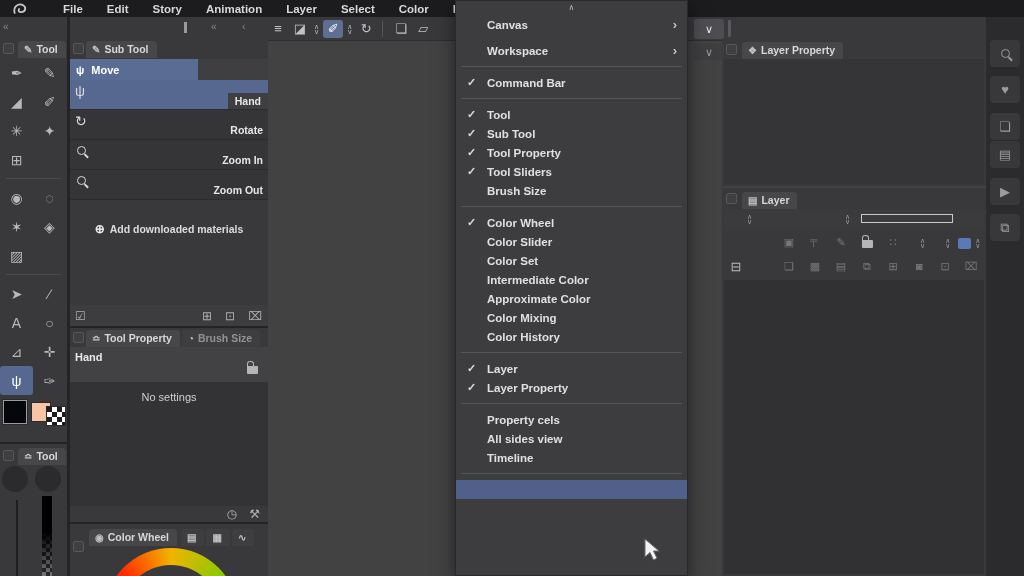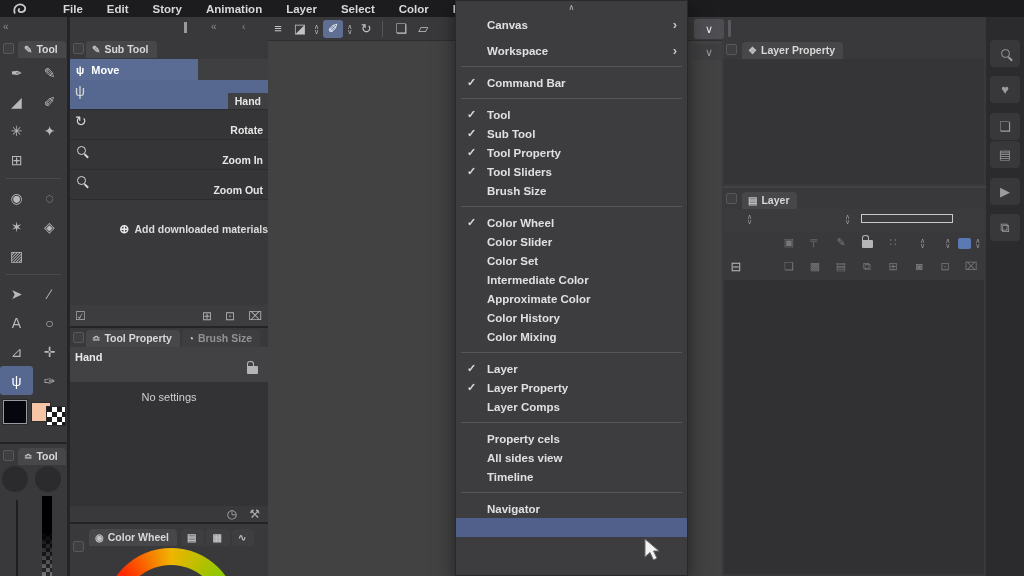--- a/index.html
+++ b/index.html
@@ -75,21 +75,21 @@
   #subtool-panel { left:70px; top:17px; width:198px; height:309px; }
   #st-list { position:absolute; left:0; top:63px; width:198px; }
   #st-group { position:absolute; left:0; top:42px; width:198px; height:21px; background:#3f3f41; }
   #st-group .grp { position:absolute; left:0; top:0; width:128px; height:21px; background:#5a6c94; color:#fff;
                    font-size:11px; font-weight:700; display:flex; align-items:center; gap:7px; padding-left:6px; }
   .st-item { position:relative; height:30px; background:#353537; border-bottom:1px solid #2c2c2e; }
   .st-item.sel { background:#56688f; }
   .st-item .st-icon { position:absolute; left:5px; top:3px; font-size:14px; color:#d8d8d8; }
   .st-item .st-label { position:absolute; right:5px; bottom:3px; font-size:10.5px; font-weight:700; color:#e6e6e6; }
   .st-item.sel .st-label { background:#3f3f41; padding:2px 7px; bottom:0; right:0; }
-  #st-add { position:absolute; left:0; top:205px; width:198px; text-align:right; font-size:10.5px; font-weight:700;
+  #st-add { position:absolute; left:0; top:205px; width:198px; text-align:center; font-size:10.5px; font-weight:700;
             color:#dcdcdc; }
   #st-add .plus { font-size:12px; margin-right:5px; color:#e8e8e8; }
   #st-footer { position:absolute; left:0; bottom:0; width:198px; height:21px; background:#3d3d40;
                display:flex; align-items:center; }
   .ft-icon { font-size:12px; color:#aeaeb2; }
 
   
   #toolprop-panel { left:70px; top:328px; width:198px; height:194px; }
   #tp-header { position:absolute; left:0; top:19px; width:198px; height:35px; background:#424244; }
   #tp-toolname { position:absolute; left:5px; top:4px; font-size:11px; font-weight:700; color:#e8e8e8; }
@@ -494,50 +494,44 @@
       <div class="menu-item">
         <span>Color Set</span>
       </div>
       <div class="menu-item">
         <span>Intermediate Color</span>
       </div>
       <div class="menu-item">
         <span>Approximate Color</span>
       </div>
       <div class="menu-item">
+        <span>Color Mixing</span>
+      </div>
+      <div class="menu-item">
         <span>Color History</span>
       </div>
-      <div class="menu-item">
-        <span>Color Mixing</span>
-      </div>
       <div class="menu-sep"></div>
       <div class="menu-item">
         <span class="mi-check">✓</span>
         <span>Layer</span>
       </div>
       <div class="menu-item">
         <span class="mi-check">✓</span>
         <span>Layer Property</span>
       </div>
-      <div class="menu-item">
-        <span>Layer Comps</span>
-      </div>
       <div class="menu-sep"></div>
       <div class="menu-item">
         <span>Property cels</span>
       </div>
       <div class="menu-item">
         <span>All sides view</span>
       </div>
       <div class="menu-item">
         <span>Timeline</span>
       </div>
       <div class="menu-sep"></div>
-      <div class="menu-item">
-        <span>Navigator</span>
-      </div>
       <div class="menu-item hl"></div>
     </div>
 </div>
 
 <svg id="cursor" width="20" height="24" viewBox="0 0 20 24">
   <polygon points="2,1 2,19 7,14.5 10.5,22 14,20.2 10.5,13 16,13" fill="#f2f2f2" stroke="#6a6a6a" stroke-width="1"></polygon>
 </svg>
 
 </body></html>

